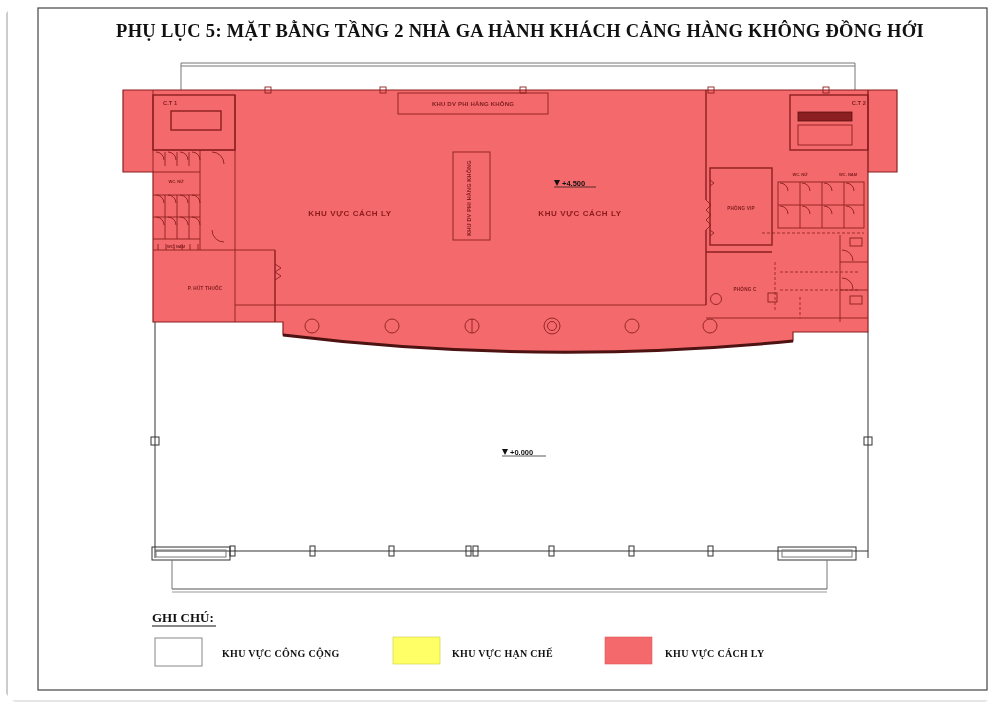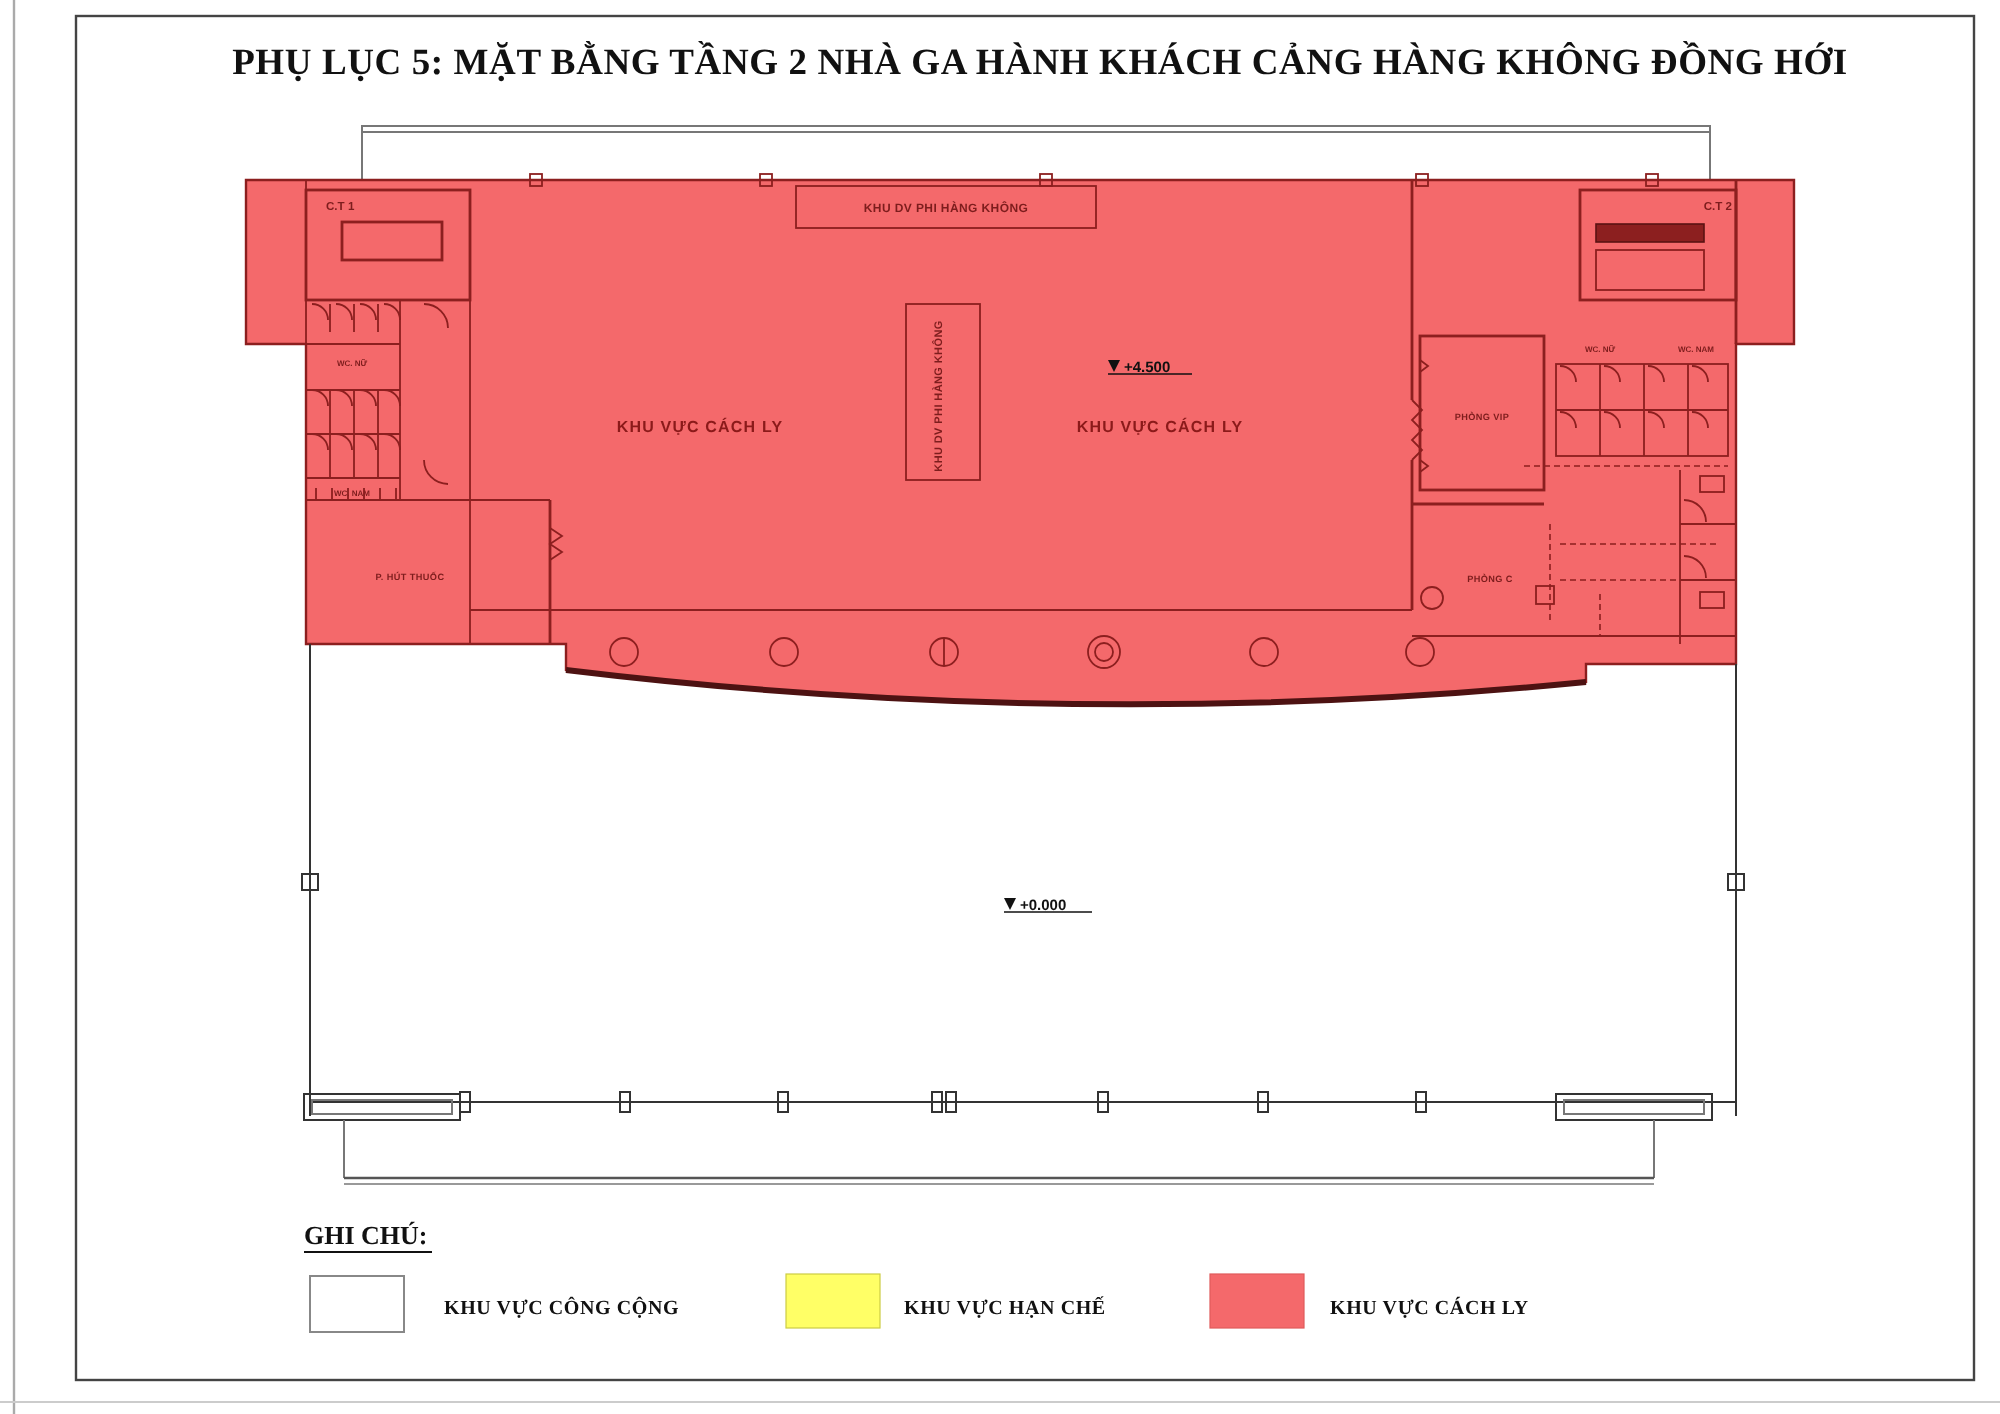--- a/index.html
+++ b/index.html
@@ -1,17 +1,17 @@
 <!DOCTYPE html>
 <html><head>
 <meta charset="utf-8">
 <style>
   html,body{margin:0;padding:0;background:#fff;}
   .page{position:relative;width:1000px;height:707px;background:#ffffff;overflow:hidden;
-        font-family:"Liberation Serif",serif;}
+        font-family:"Liberation Serif",serif;border-radius:32px;}
   svg{position:absolute;left:0;top:0;}
   .t-title{font:700 18.5px "Liberation Serif",serif;fill:#111;letter-spacing:.3px;}
   .t-leghead{font:700 13px "Liberation Serif",serif;fill:#111;}
   .t-leg{font:700 10px "Liberation Serif",serif;fill:#111;letter-spacing:.3px;}
   .t-big{font:700 8px "Liberation Sans",sans-serif;fill:#8b1a1a;letter-spacing:.6px;}
   .t-room{font:700 4.6px "Liberation Sans",sans-serif;fill:#7d1d1d;letter-spacing:.2px;}
   .t-wc{font:700 4px "Liberation Sans",sans-serif;fill:#7d1d1d;}
   .t-ct{font:700 5.8px "Liberation Sans",sans-serif;fill:#7d1d1d;}
   .t-lvl{font:700 7.5px "Liberation Sans",sans-serif;fill:#111;}
   .ln{stroke:#8c1f1f;fill:none;stroke-width:.9;}

